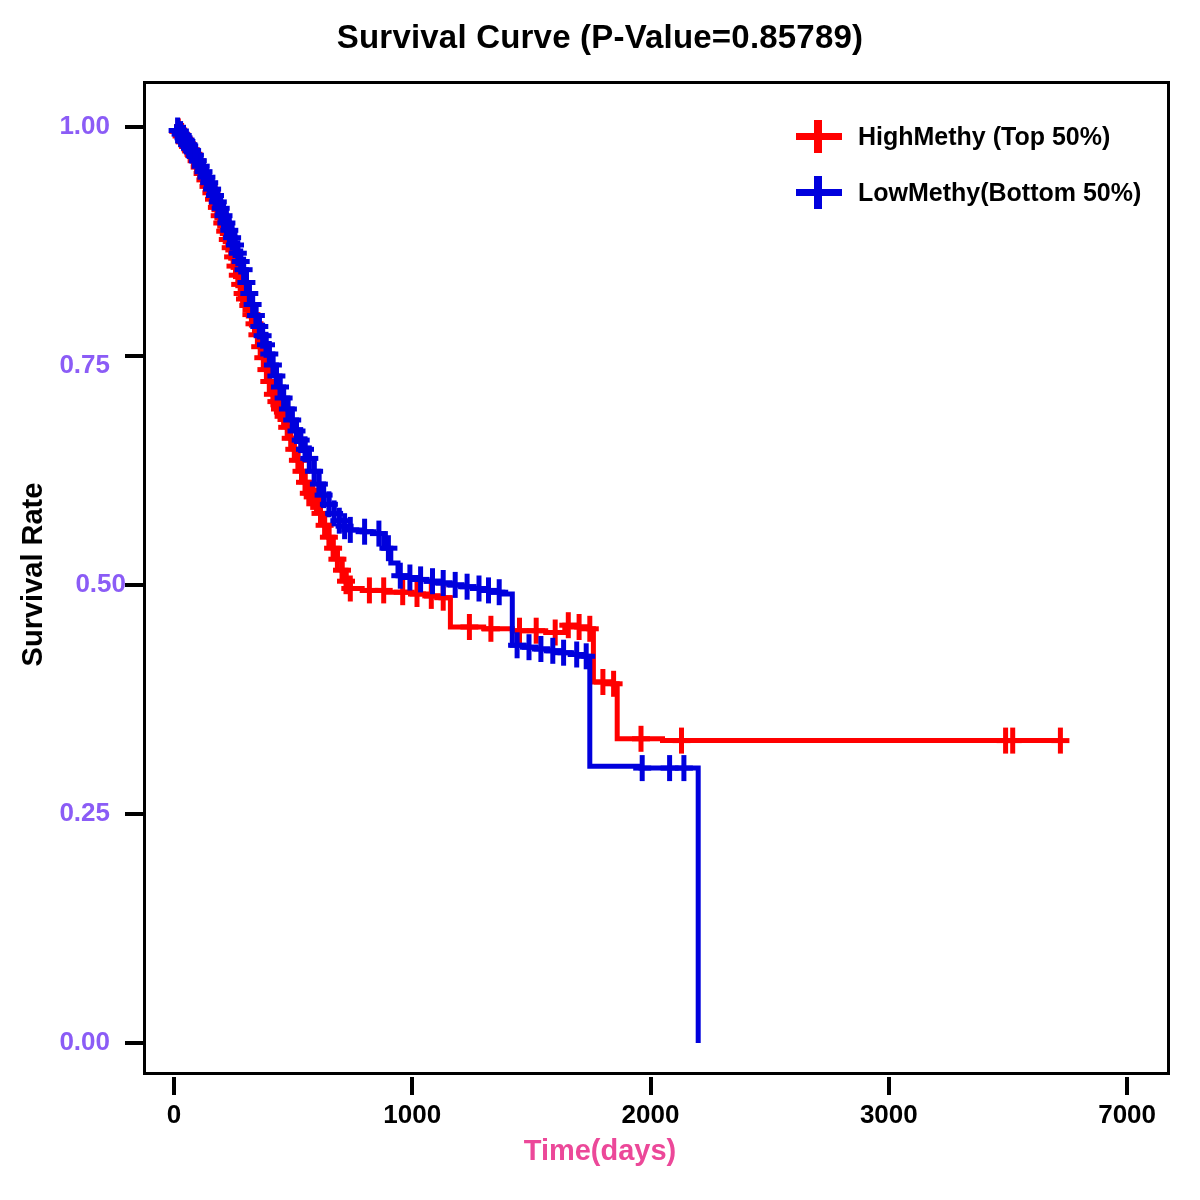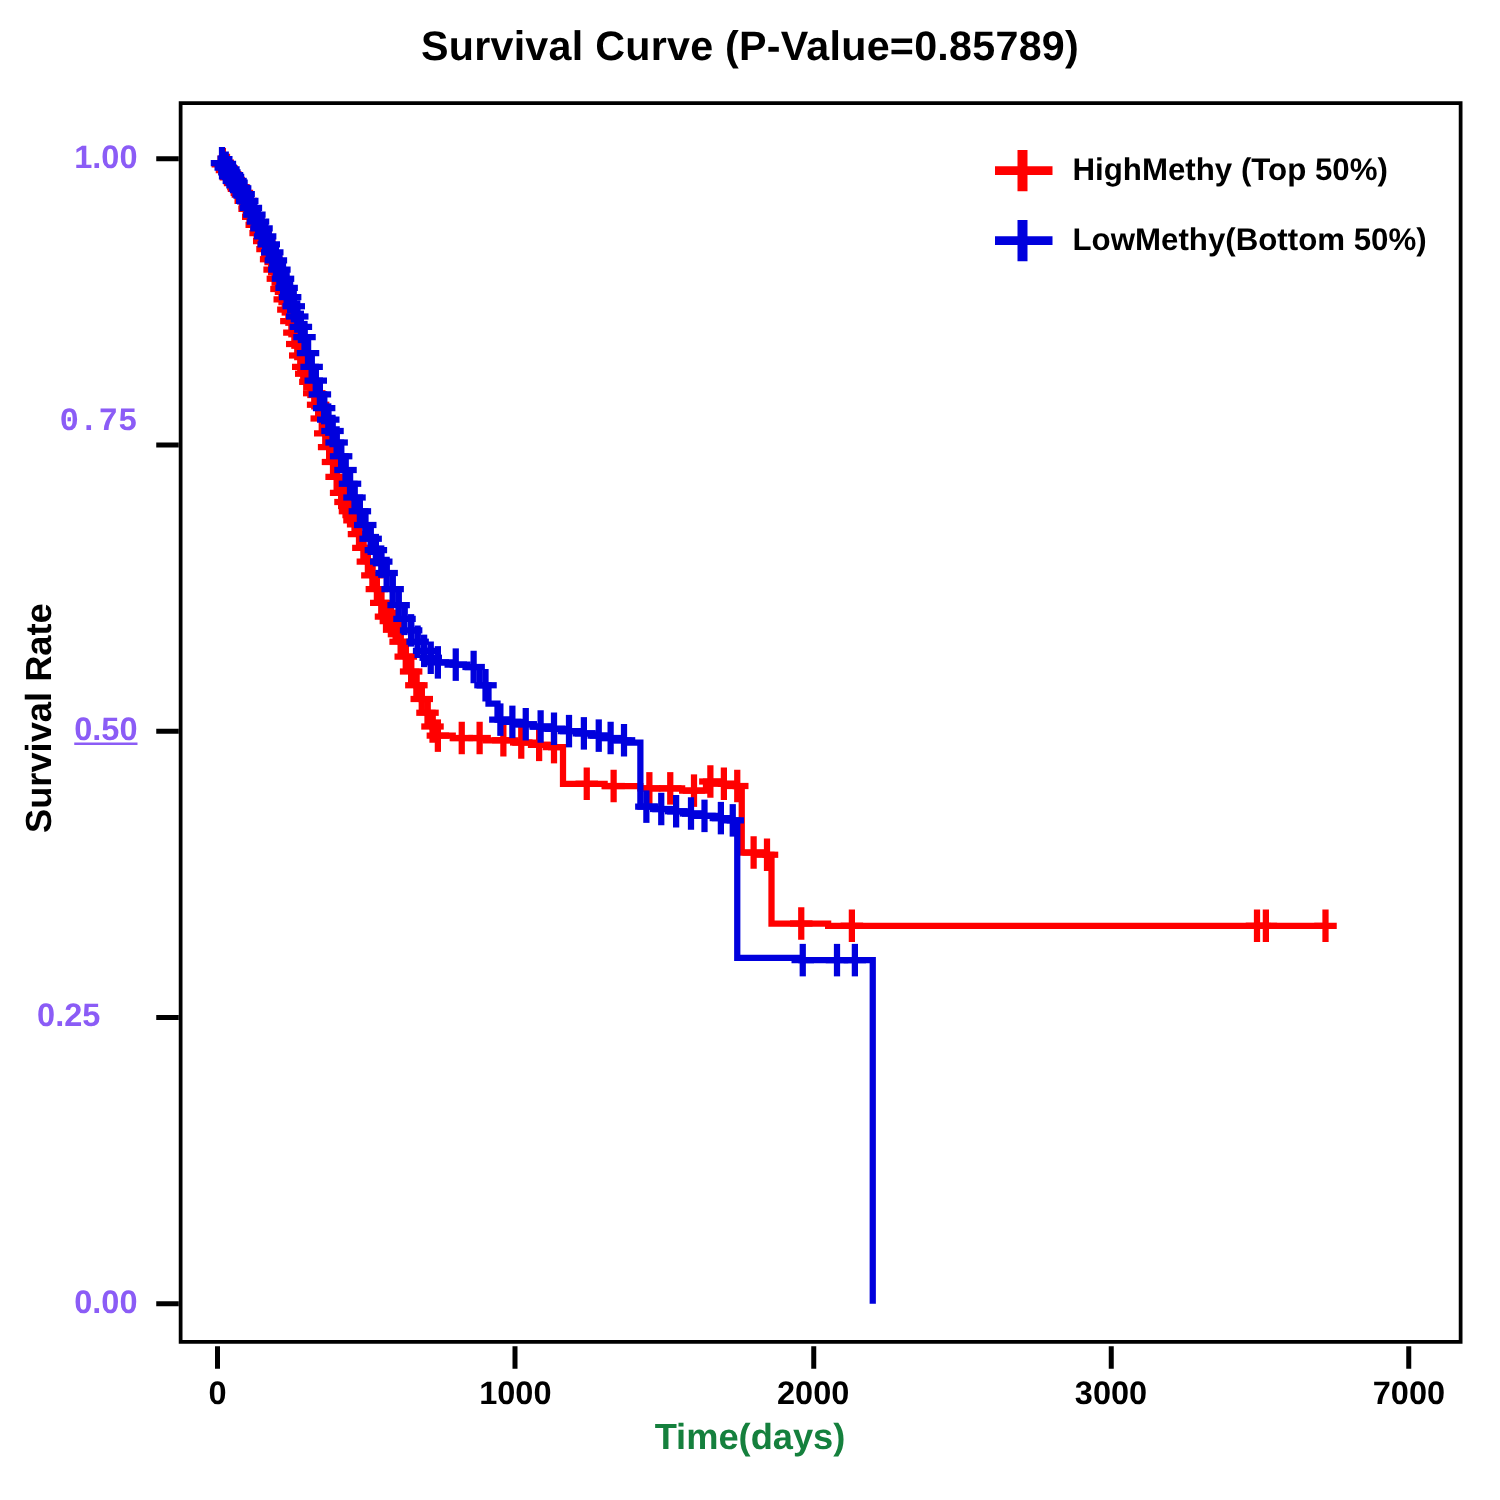--- a/index.html
+++ b/index.html
@@ -10,21 +10,21 @@
     font-size:33px;font-weight:bold;color:#000;letter-spacing:.2px;
     font-family:"Liberation Sans",sans-serif;
   }
   #ylabel{
     position:absolute;left:-118px;top:558px;width:300px;text-align:center;
     transform:rotate(-90deg);transform-origin:center center;
     font-size:29px;font-weight:bold;color:#000;
   }
   #xlabel{
     position:absolute;left:0;top:1134px;width:1200px;text-align:center;
-    font-size:29px;font-weight:bold;color:#15803d;
+    font-size:29px;font-weight:bold;color:#ec4899;
   }
   #plot{position:absolute;left:143px;top:81px;width:1027px;height:994px;}
   #frame{position:absolute;inset:0;border:3px solid #000;box-sizing:border-box;}
   svg#canvas{position:absolute;left:0;top:0;width:1027px;height:994px;display:block;}
   .ytick-label{
     position:absolute;text-align:right;width:110px;
     font-size:26px;font-weight:bold;color:#8b5cf6;
   }
   .xtick-label{
     position:absolute;text-align:center;width:140px;
@@ -44,23 +44,23 @@
 
 <div id="root">
 
   <div id="chart-title">Survival Curve (P-Value=0.85789)</div>
 
   <div id="ylabel">Survival Rate</div>
   <div id="xlabel">Time(days)</div>
 
   <div id="ytick-labels">
       <div class="ytick-label" style="left: 0px; top: 1025.94px;">0.00</div>
-      <div class="ytick-label" style="left: 0px; top: 796.903px; text-align: center;">0.25</div>
-      <div class="ytick-label" style="left: 0px; top: 567.871px; text-decoration: underline;">0.50</div>
-      <div class="ytick-label" style="left: 0px; top: 322px; font-family: Liberation Mono, monospace;">0.75</div>
+      <div class="ytick-label" style="left: 0px; top: 796.903px;">0.25</div>
+      <div class="ytick-label" style="left: 16px; top: 567.871px;">0.50</div>
+      <div class="ytick-label" style="left: 0px; top: 349px;">0.75</div>
       <div class="ytick-label" style="left: 0px; top: 109.806px;">1.00</div>
     </div>
   <div id="xtick-labels">
       <div class="xtick-label" style="left: 103.977px; top: 1099px;">0</div>
       <div class="xtick-label" style="left: 342.26px; top: 1099px; text-align: center;">1000</div>
       <div class="xtick-label" style="left: 580.543px; top: 1099px;">2000</div>
       <div class="xtick-label" style="left: 818.826px; top: 1099px;">3000</div>
       <div class="xtick-label" style="left: 1057.11px; top: 1099px;">7000</div>
     </div>
   <div id="tickmarks">

